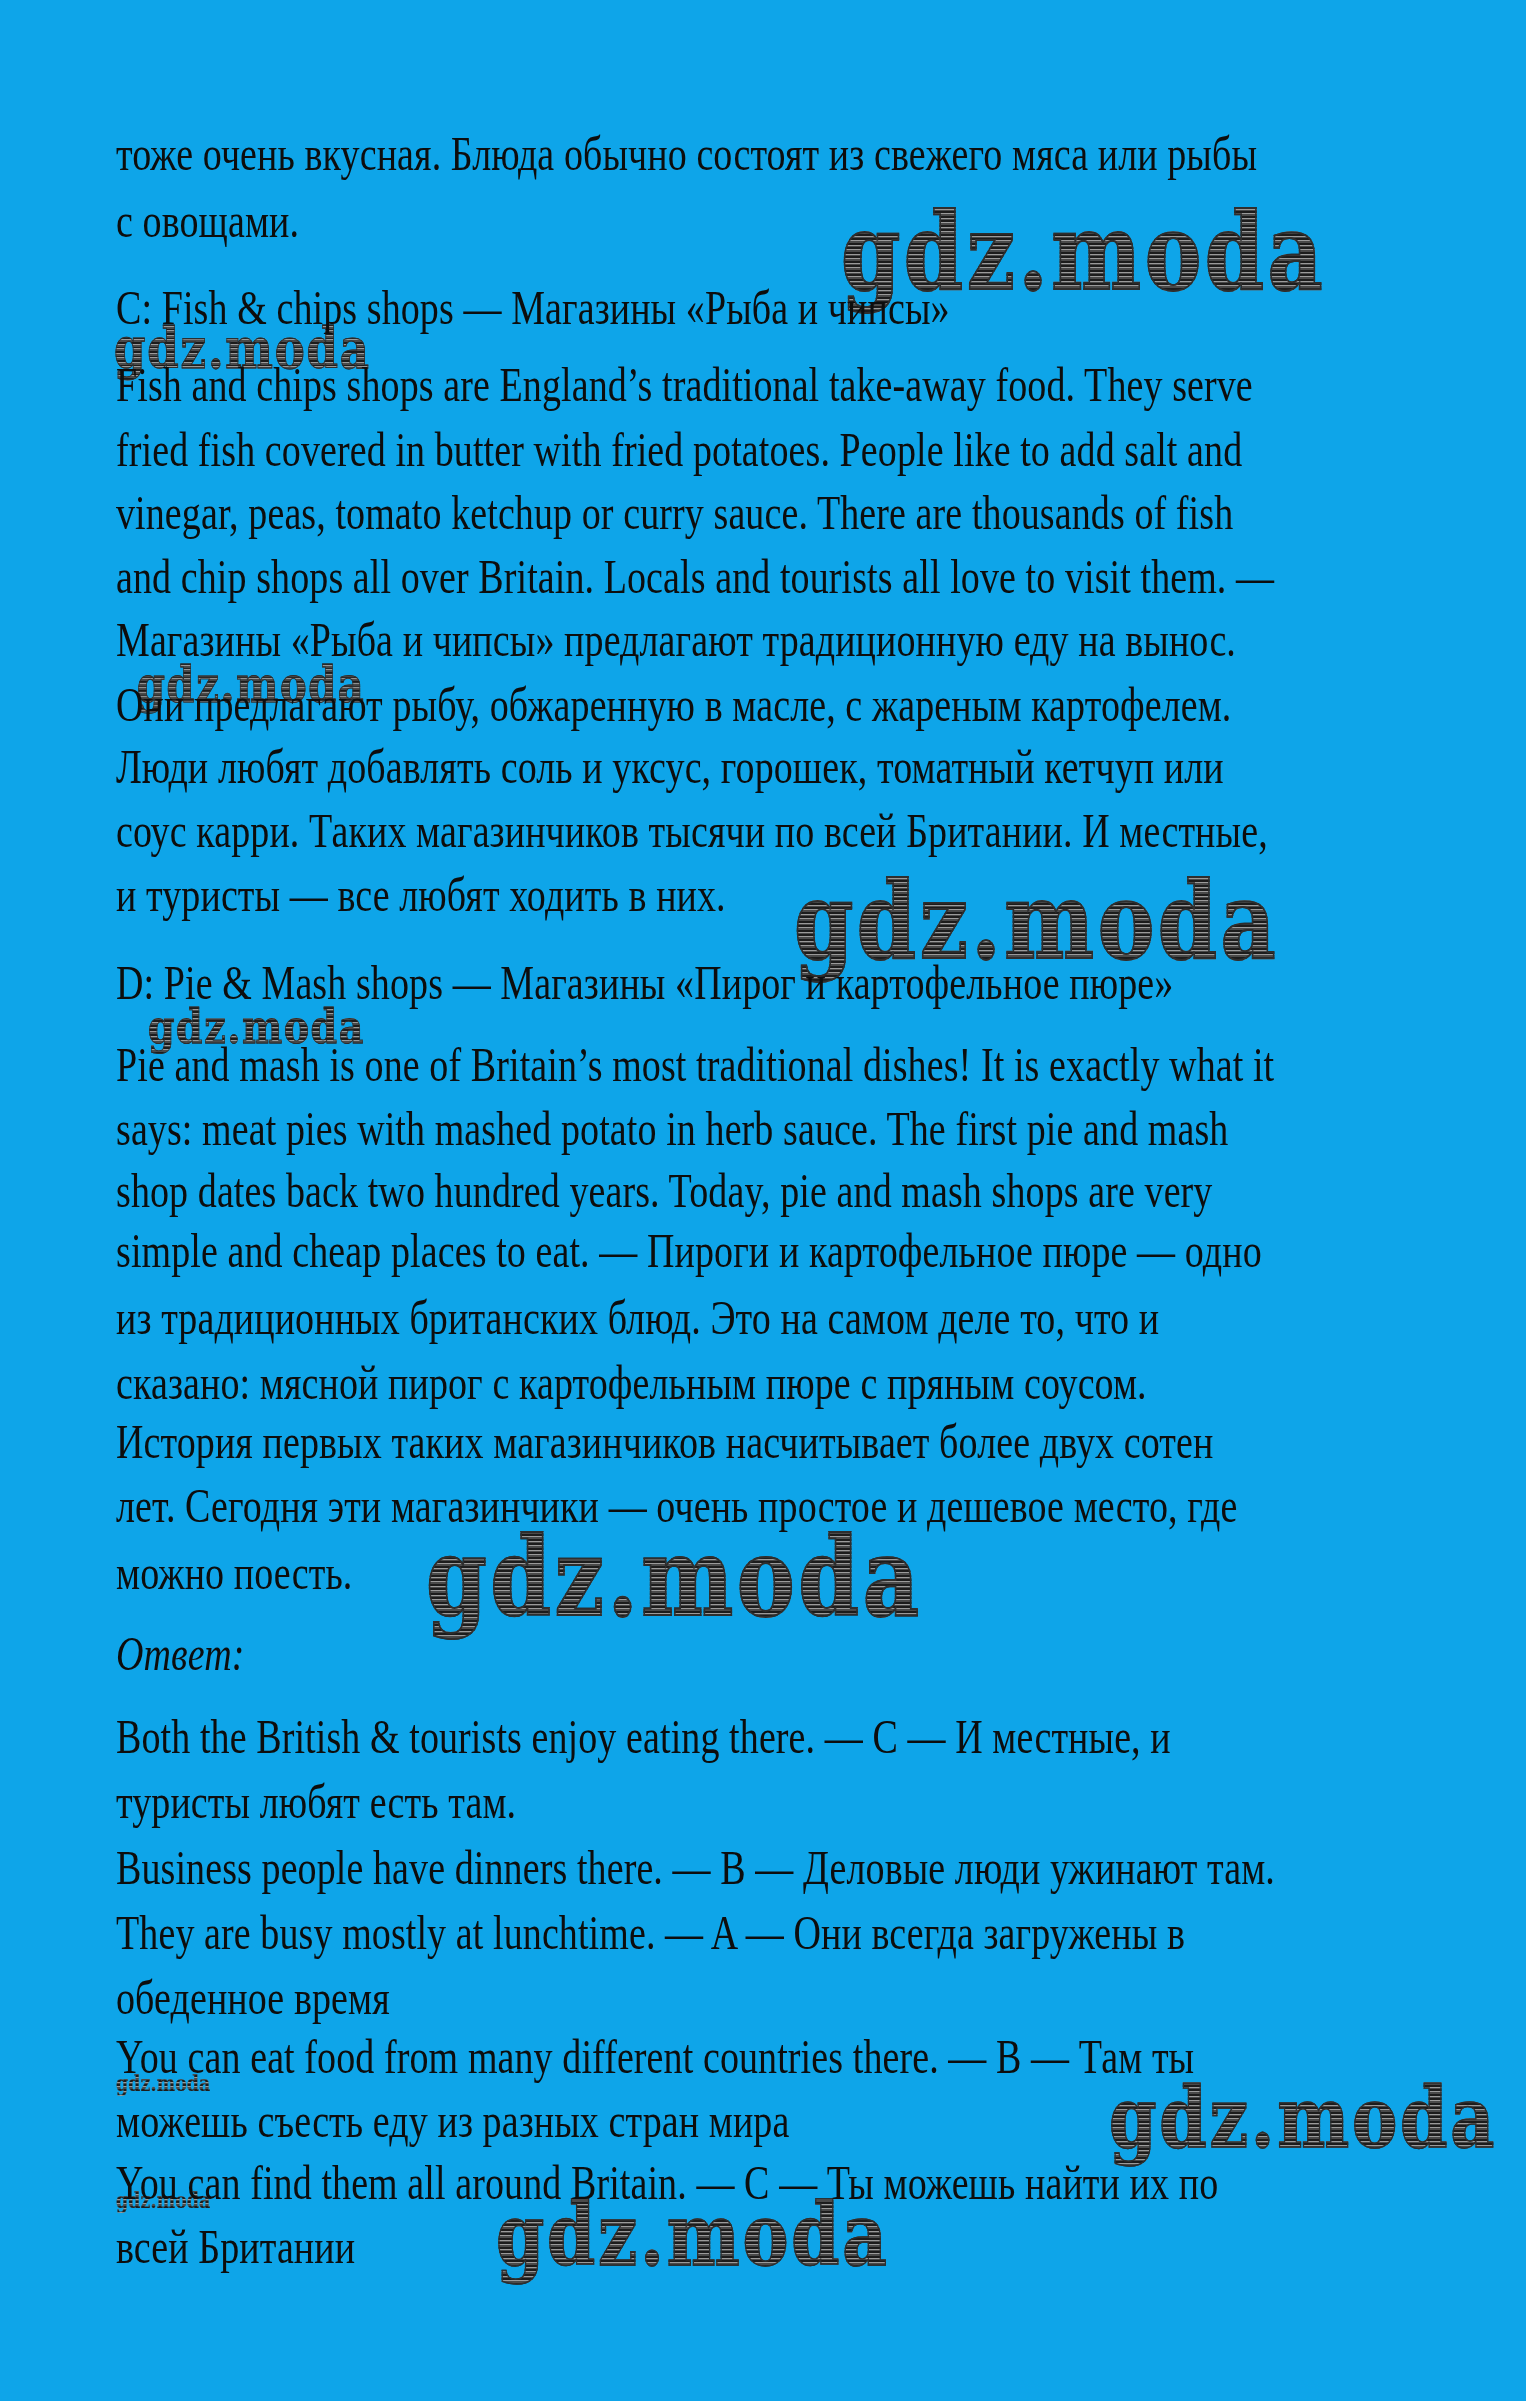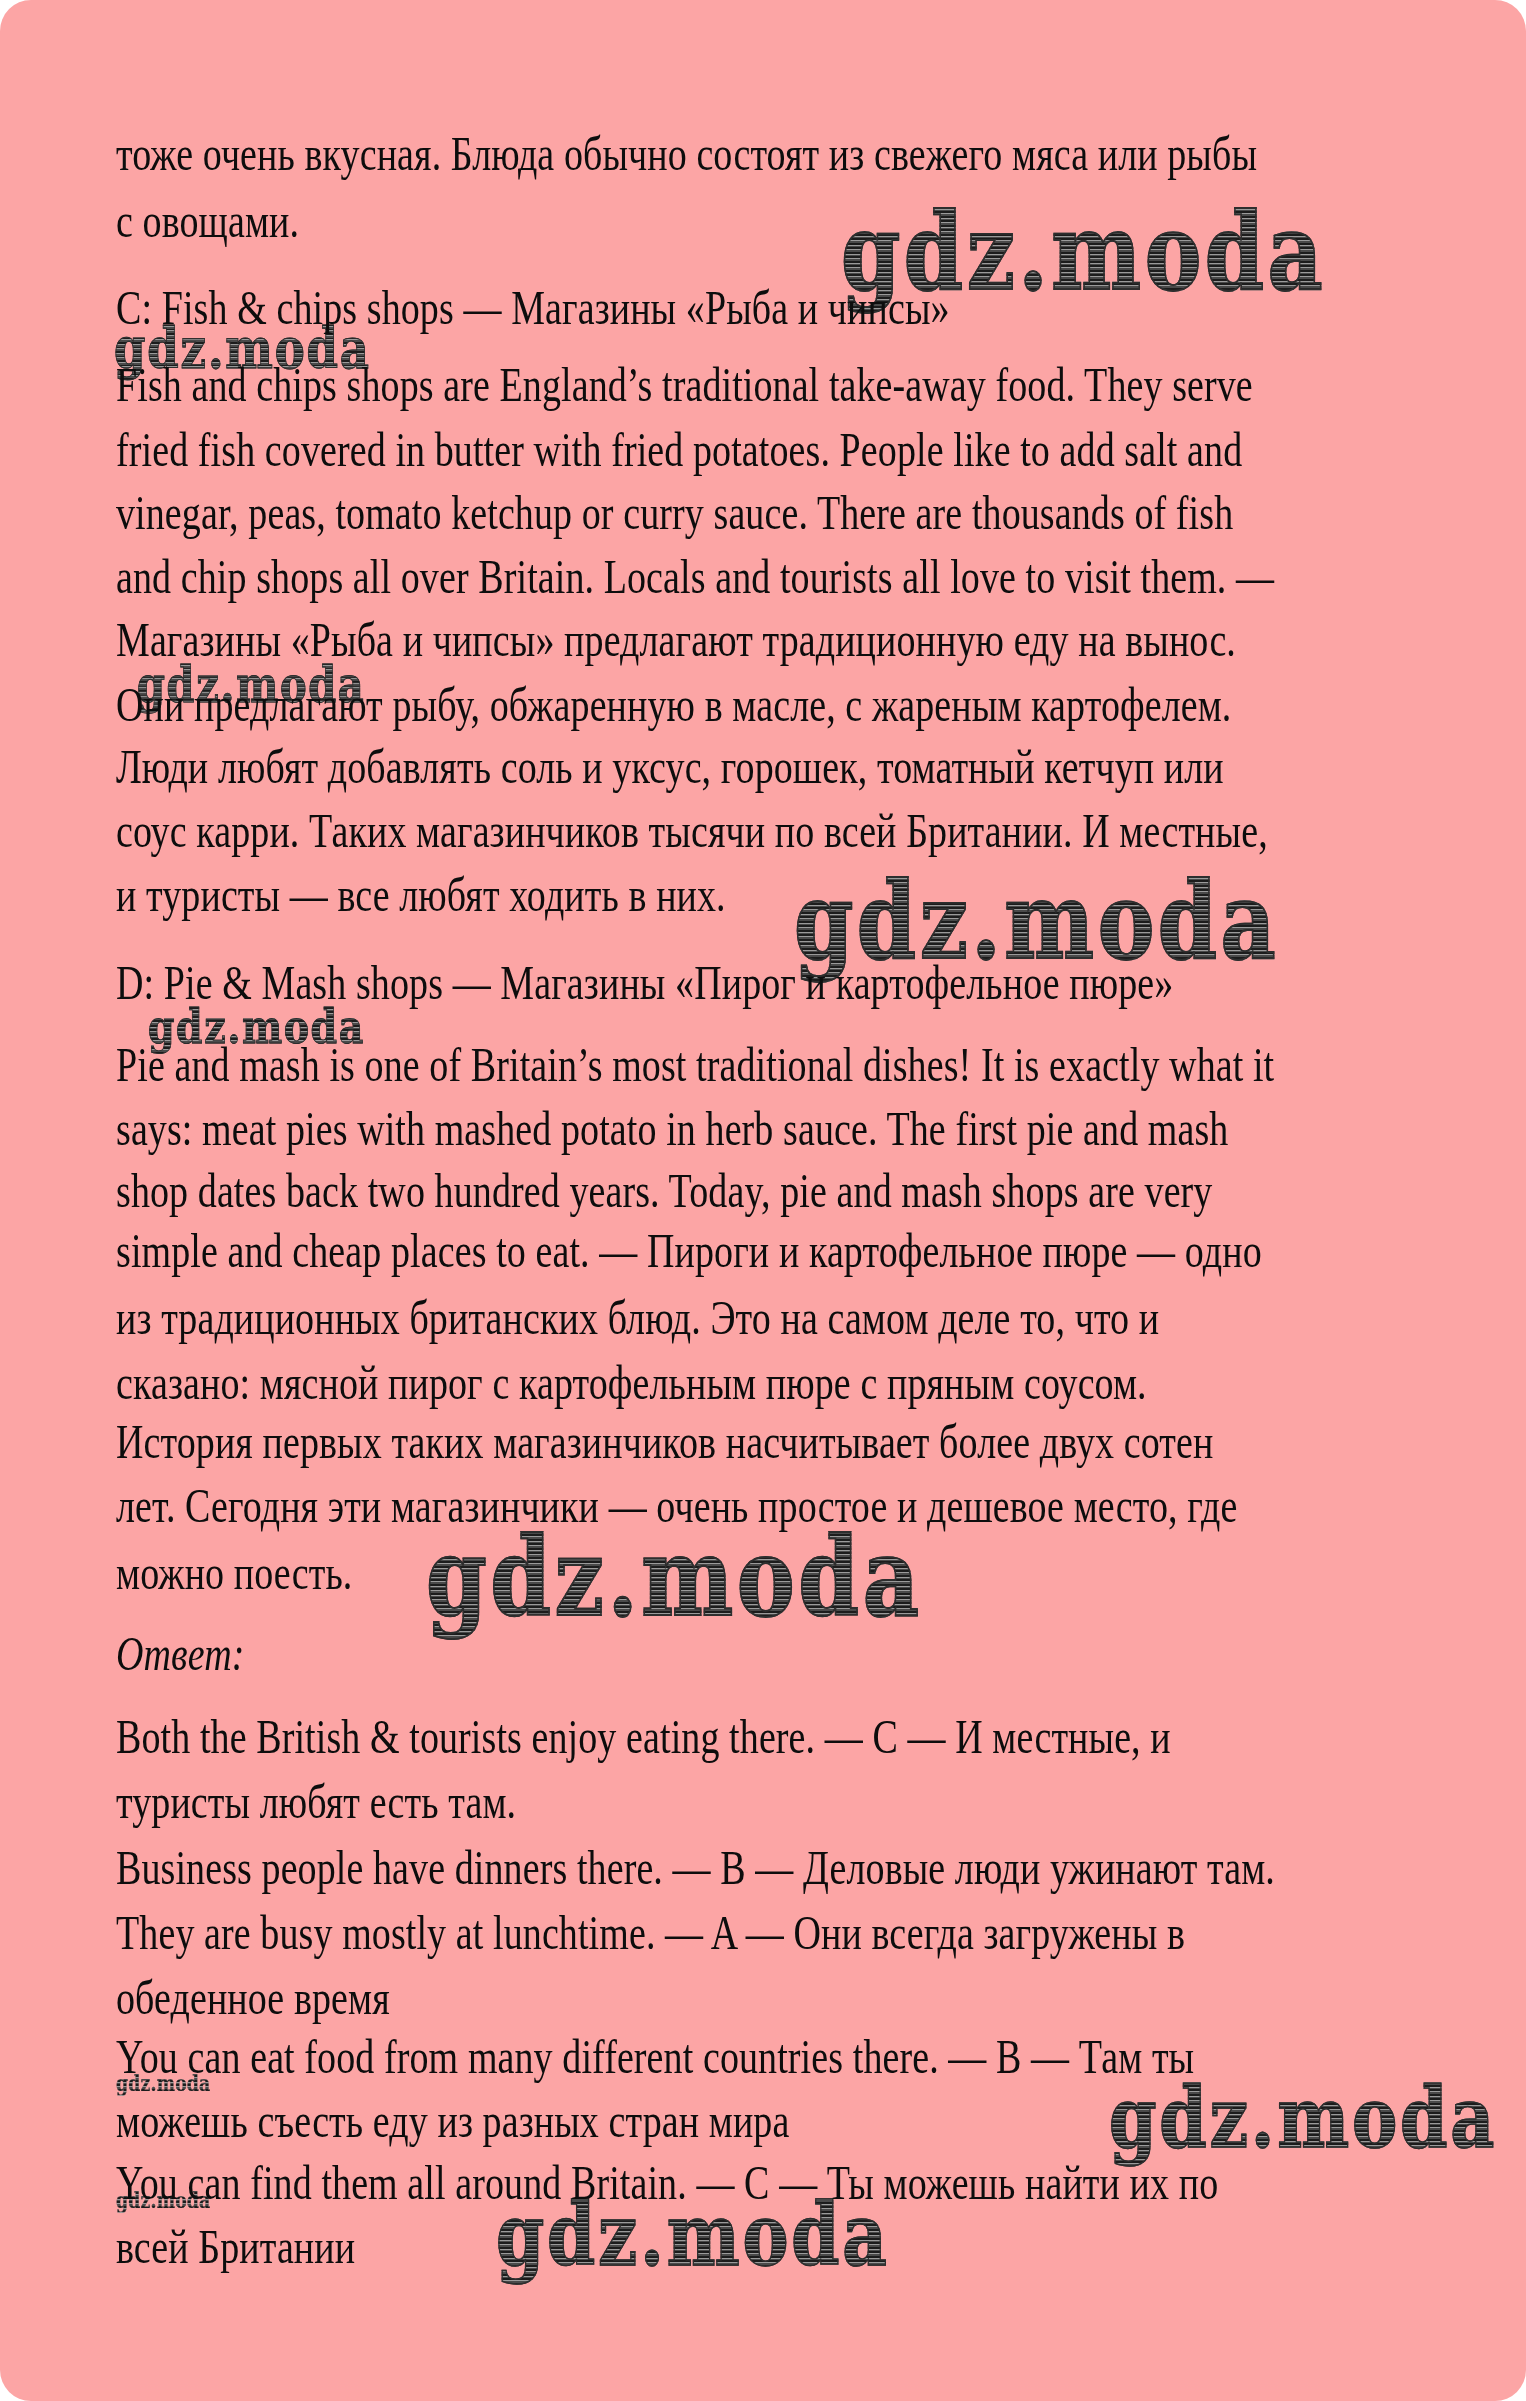--- a/index.html
+++ b/index.html
@@ -10,24 +10,23 @@
   body {
     width: 1526px;
     height: 2401px;
     overflow: hidden;
     position: relative;
   }
   #page {
     position: relative;
     width: 1526px;
     height: 2401px;
-    background: #fca5a5;
+    background: #0ea5e9;
     font-family: "Liberation Serif", serif;
     color: #0d0d0d;
-    border-radius: 31px;
   }
   .line {
     position: absolute;
     left: 116px;
     font-size: 38px;
     line-height: 1.05;
     white-space: nowrap;
     transform: scaleY(1.28);
     transform-origin: left top;
     z-index: 2;

